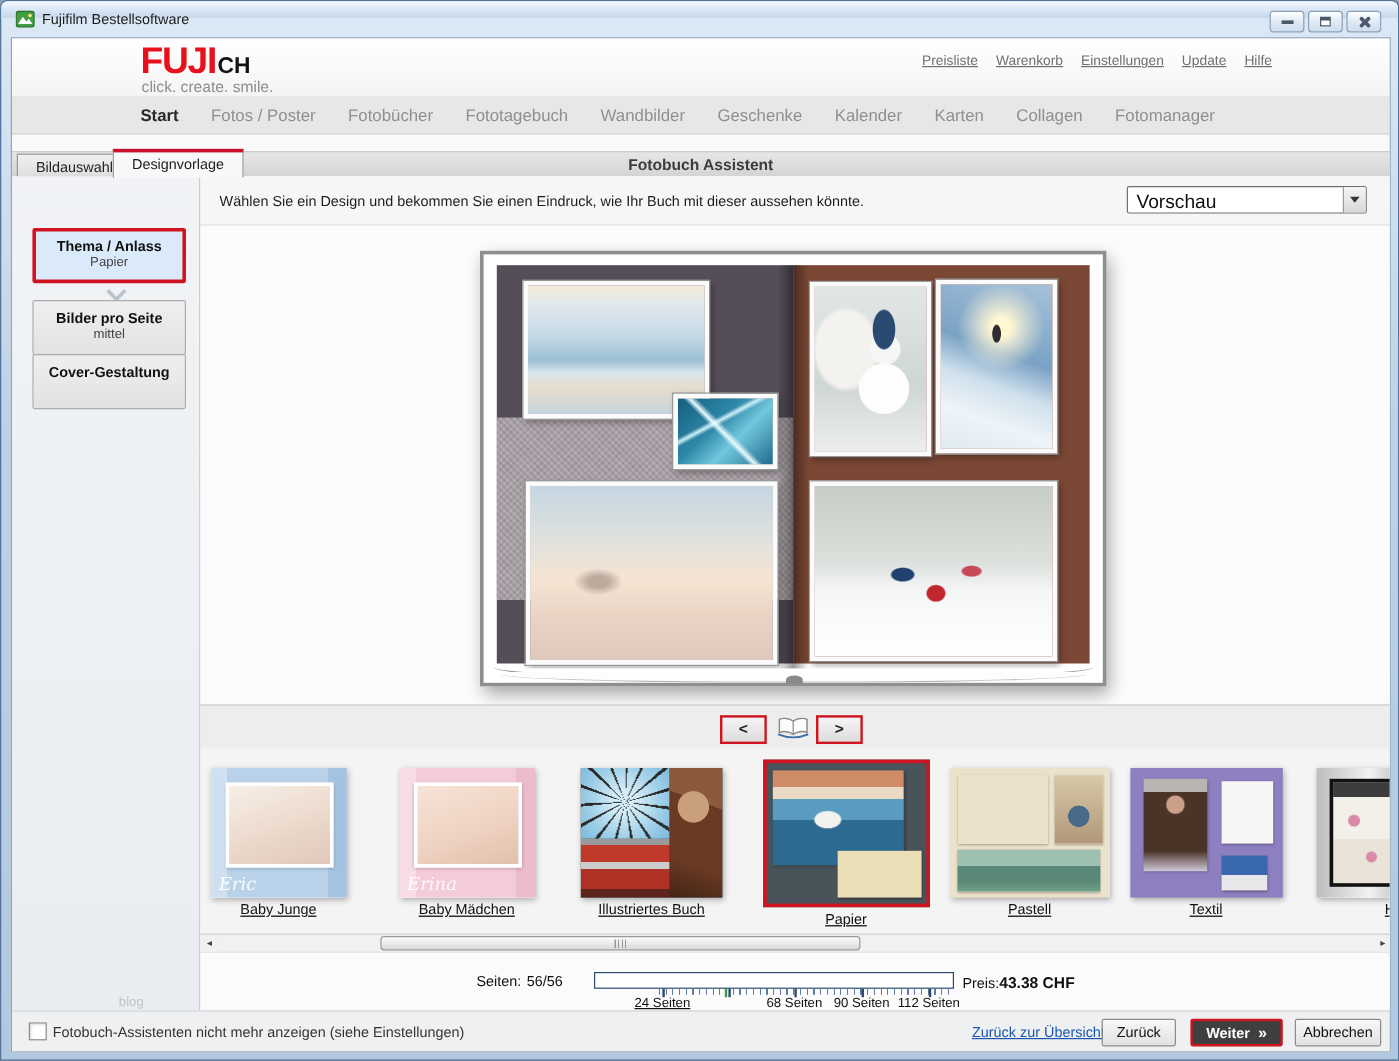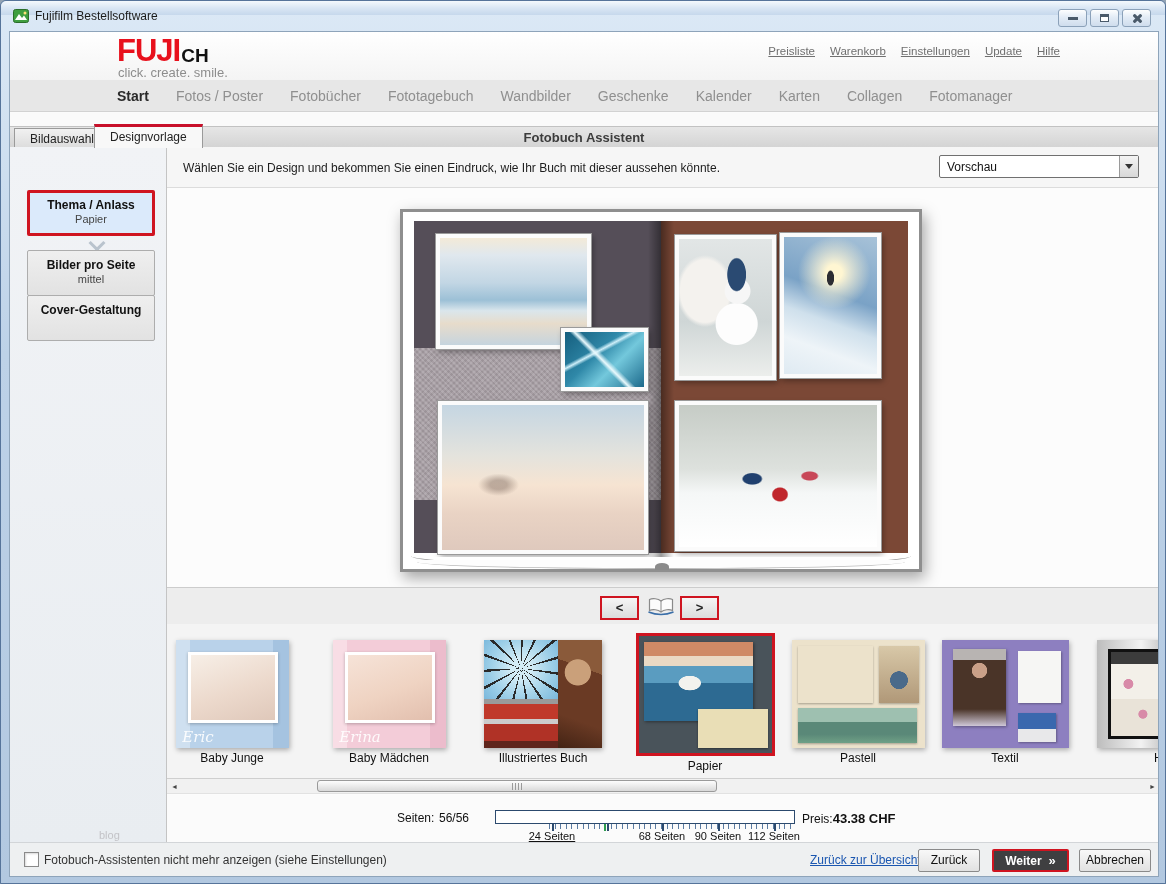--- a/index.html
+++ b/index.html
@@ -40,21 +40,21 @@
   .sidebar{position:absolute;left:0;top:0;width:157px;height:695px;background:linear-gradient(180deg,#f1f3f6,#e9edf1);border-right:1px solid #c4c4c4;box-sizing:border-box;}
   .step{position:absolute;left:17px;width:128px;height:46px;text-align:center;box-sizing:border-box;cursor:pointer;background:linear-gradient(180deg,#efefef,#e2e2e2);border:1px solid #adadad;border-radius:2px;padding-top:7px;}
   .step .st{font-size:12px;font-weight:bold;color:#111;}
   .step .sv{font-size:11px;color:#444;margin-top:1px;}
   .step.sel{background:#dbeafb;border:3px solid #cf1420;padding-top:5px;text-align:center;}
   .chev{position:absolute;left:81px;width:12px;height:12px;border-right:3px solid #b9c3cd;border-bottom:3px solid #b9c3cd;transform:rotate(45deg);box-sizing:border-box;}
   
   .instr{position:absolute;left:157px;top:0;width:993px;height:41px;background:#f6f6f6;border-bottom:1px solid #dcdcdc;box-sizing:border-box;}
   .instr .txt{position:absolute;left:16px;top:14px;font-size:12px;color:#1d1d1d;}
   .select{position:absolute;left:772px;top:8px;width:200px;height:23px;background:#fff;border:1px solid #707070;border-radius:2px;box-sizing:border-box;cursor:pointer;}
-  .select .val{position:absolute;left:7px;top:4px;font-size:12px;color:#111;}
+  .select .val{position:absolute;left:7px;top:4px;font-size:16px;color:#111;}
   .select .btn{position:absolute;right:0;top:0;width:18px;height:21px;border-left:1px solid #9a9a9a;background:linear-gradient(180deg,#f4f4f4,#d8d8d8);}
   .select .btn::after{content:"";position:absolute;left:5px;top:8px;border:4px solid transparent;border-top:5px solid #333;}
   
   .previewarea{position:absolute;left:157px;top:41px;width:993px;height:399px;background:#fcfcfc;}
   .book{position:absolute;left:233px;top:21px;width:522px;height:363px;background:#fff;border:3px solid #8f8f8f;box-shadow:3px 6px 14px rgba(0,0,0,.35);box-sizing:border-box;}
   .pageL,.pageR{position:absolute;top:9px;height:336px;overflow:hidden;}
   .pageL{left:11px;width:247px;background:#554e58;}
   .pageR{left:258px;width:247px;background:#7b4836;}
   .band{position:absolute;left:0;top:127px;width:100%;height:152px;background-color:#a79ea4;background-image:repeating-linear-gradient(45deg,rgba(255,255,255,.14) 0 2px,transparent 2px 4px),repeating-linear-gradient(-45deg,rgba(0,0,0,.07) 0 2px,transparent 2px 4px);}
   .spine{position:absolute;left:245px;top:9px;width:26px;height:336px;background:linear-gradient(90deg,rgba(0,0,0,0),rgba(0,0,0,.4) 50%,rgba(0,0,0,0));z-index:4;}
@@ -67,21 +67,21 @@
   .ph-family{left:14px;top:180px;width:206px;height:150px;background:radial-gradient(ellipse at 37% 52%,#20406e 0 5%,rgba(0,0,0,0) 6%),radial-gradient(ellipse at 51% 63%,#c0262c 0 5%,rgba(0,0,0,0) 6%),radial-gradient(ellipse at 66% 50%,#c84858 0 4%,rgba(0,0,0,0) 5%),linear-gradient(180deg,#c6ccc6 0%,#dde1dd 45%,#f5f7f7 62%,#ffffff 100%);}
   .bookfoot{position:absolute;left:8px;bottom:2px;width:500px;height:12px;background:#fff;border-bottom:2px solid #9a9a9a;border-radius:0 0 48% 48% / 0 0 11px 11px;}
   .bookfoot2{position:absolute;left:14px;bottom:0px;width:488px;height:8px;background:#fdfdfd;border-bottom:1px solid #bbb;border-radius:0 0 48% 48% / 0 0 7px 7px;}
   .notch{position:absolute;left:252px;bottom:-1px;width:14px;height:7px;background:#8a8a8a;border-radius:50% 50% 0 0;}
   
   .navrow{position:absolute;left:157px;top:440px;width:993px;height:37px;background:#ededed;border-top:1px solid #cccccc;box-sizing:border-box;}
   .navbtn{position:absolute;top:8px;width:39px;height:24px;background:linear-gradient(180deg,#f5f5f5,#dcdcdc);border:2px solid #cf1420;box-sizing:border-box;text-align:center;line-height:20px;font-size:13px;font-weight:bold;color:#222;cursor:pointer;}
   .bookicon{position:absolute;left:480px;top:9px;width:28px;height:20px;}
   
   .carousel{position:absolute;left:157px;top:477px;width:993px;height:154px;background:#f4f4f4;overflow:hidden;}
-  .thumb{position:absolute;top:131px ;}
+  .thumb{position:absolute;top:131px ;text-decoration:underline;}
   .tlabel{margin-top:3px;text-align:center;font-size:12px;color:#111;}
   .timg{position:relative;margin:0 auto;height:108px;box-shadow:1px 2px 5px rgba(0,0,0,.3);overflow:hidden;}
   .t-babyboy{width:113px;background:linear-gradient(90deg,#cfe0f0 0 12%,#b9d2ea 12% 86%,#a5c3e0 86%);}
   .t-babygirl{width:113px;background:linear-gradient(90deg,#f8dde5 0 12%,#f3ccd8 12% 86%,#ecbccc 86%);}
   .inphoto{position:absolute;left:11%;top:11%;width:74%;height:60%;border:3px solid #fff;box-shadow:0 1px 3px rgba(0,0,0,.25);}
   .t-babyboy .inphoto{background:linear-gradient(160deg,#f7efe7,#ecd9cc 55%,#dfc8ba);}
   .t-babygirl .inphoto{background:linear-gradient(160deg,#f6e3d8,#efd3c2 55%,#e2bfae);}
   .scriptname{position:absolute;left:6%;bottom:2%;font-family:"DejaVu Serif",serif;font-style:italic;font-size:15px;color:rgba(255,255,255,.9);}
   .t-illus{width:118px;background:#333;}
   .t-illus .b1{position:absolute;left:0;top:0;width:63%;height:55%;background:repeating-conic-gradient(from 0deg at 50% 48%,#2a2a2a 0deg 4deg,rgba(0,0,0,0) 4deg 24deg),radial-gradient(circle at 50% 48%,#d3ecf6 0 20%,#9fd0e8 62%,#7ab8dc);}

